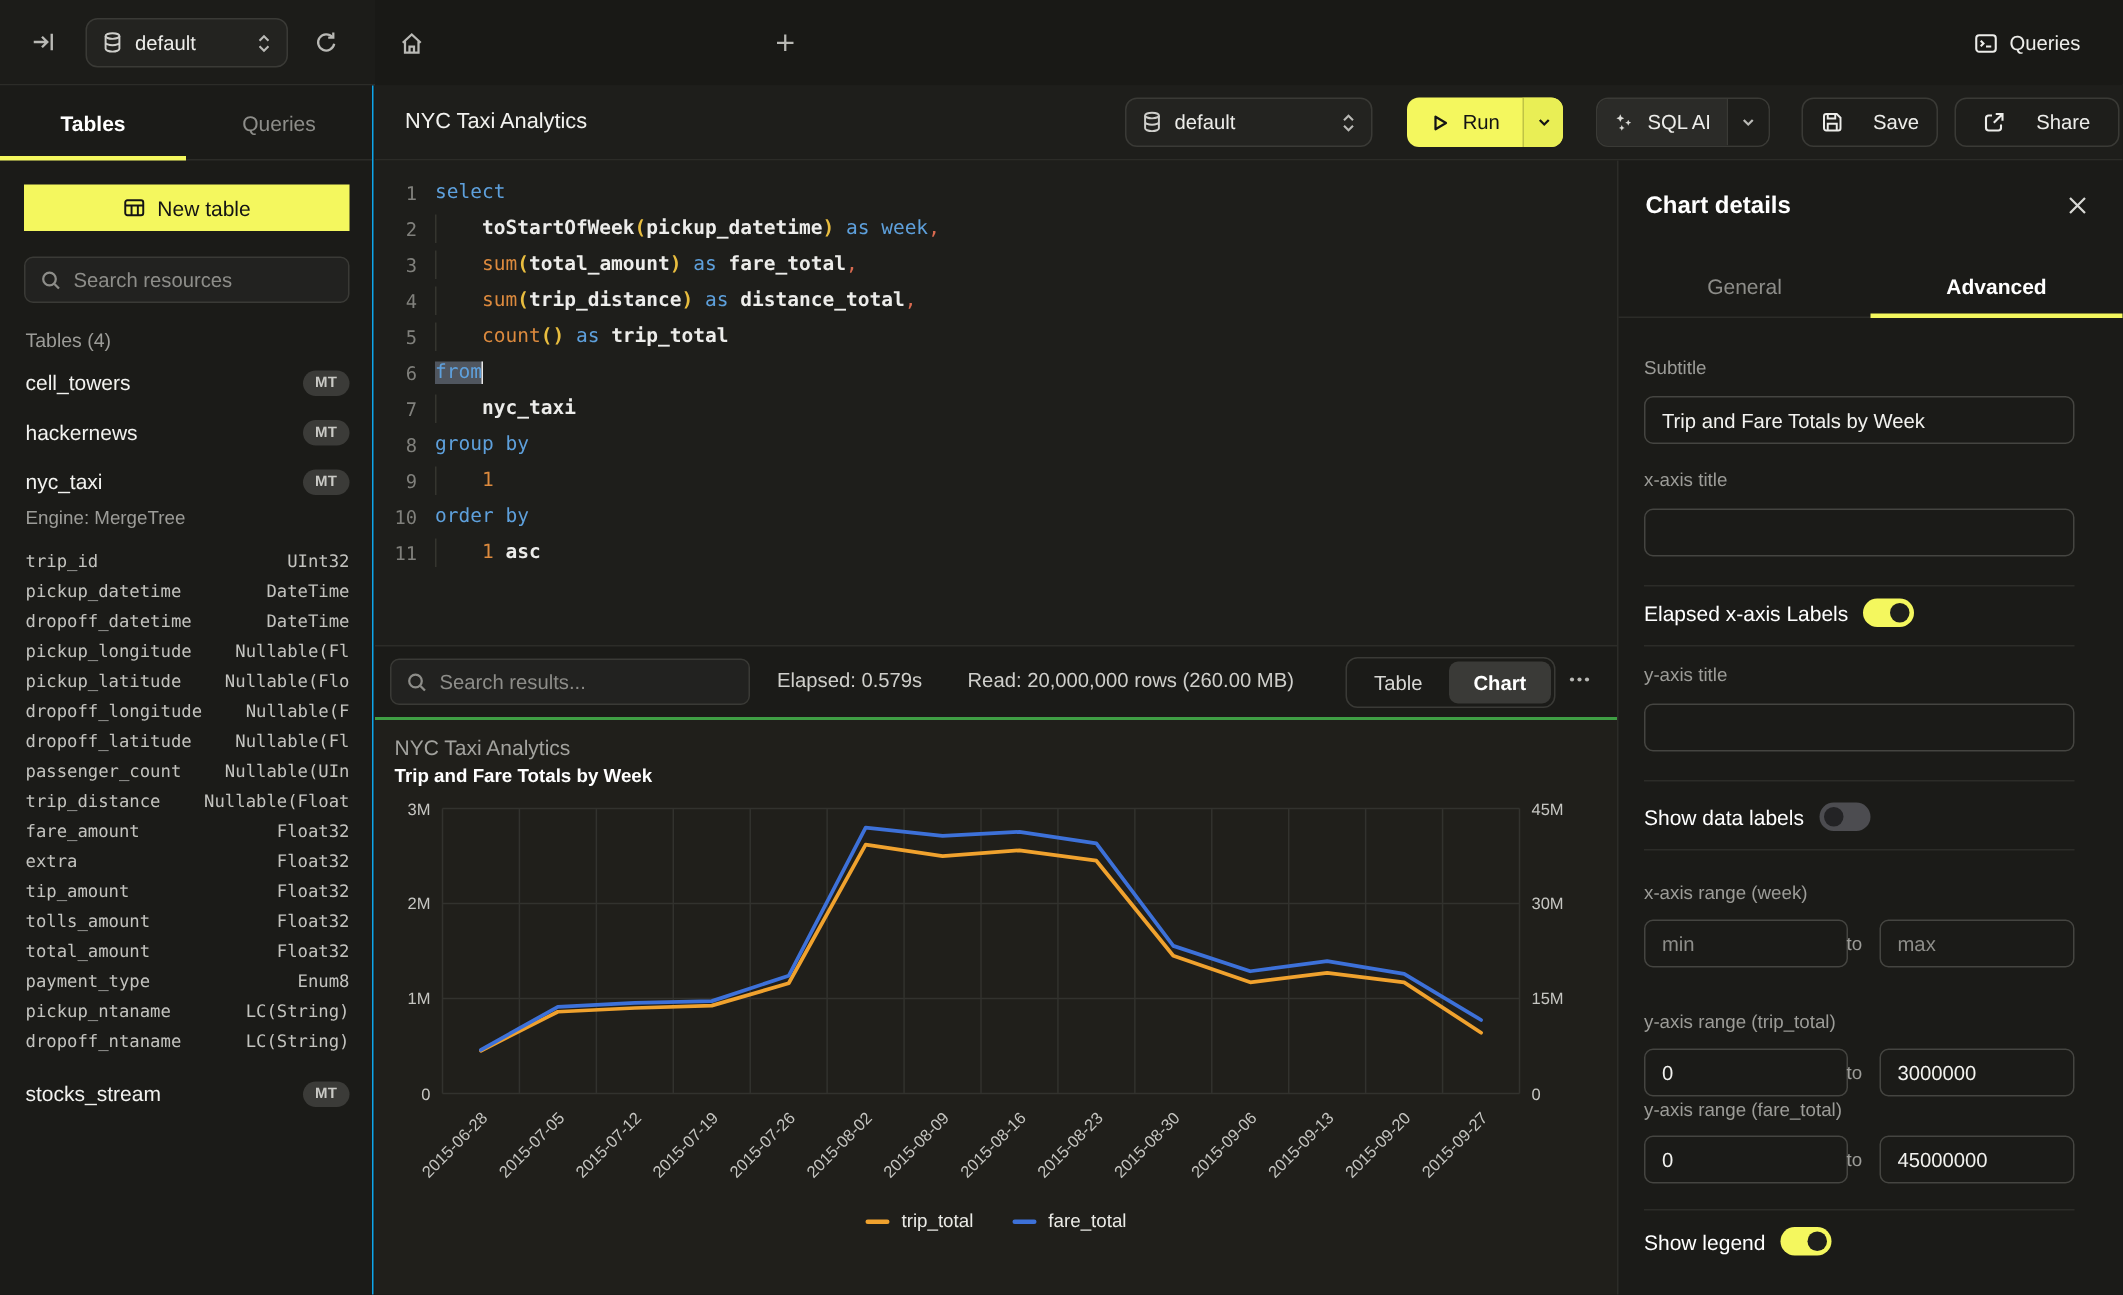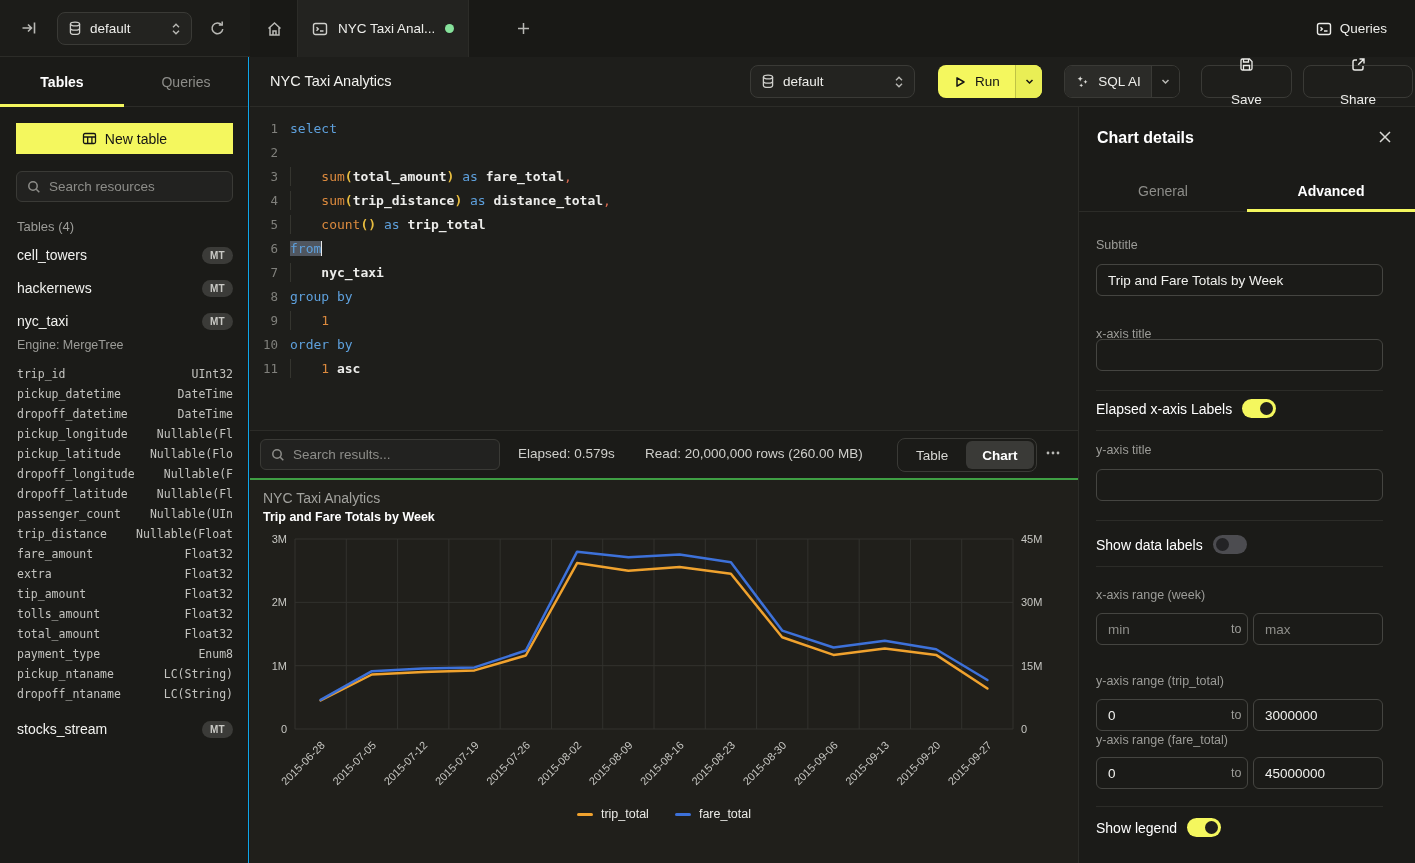--- a/index.html
+++ b/index.html
@@ -35,21 +35,21 @@
   .tbl-row { position:absolute; left:0; width:249px; height:30px; display:flex; align-items:center; padding:0 16px 0 17px; justify-content:space-between; cursor:pointer; }
   .tbl-name { font-size:14px; color:#f2f2ef; }
   .badge { background:#3b3b38; color:#c9c9c5; font-size:10px; font-weight:700; padding:3px 8px; border-radius:9px; letter-spacing:.3px; }
   .engine-line { position:absolute; left:17px; font-size:12.5px; color:#9c9c98; }
   .col-list { position:absolute; left:17px; top:307px; width:216px; }
   .col-row { display:flex; justify-content:space-between; height:20px; align-items:center; font-family:"DejaVu Sans Mono",monospace; font-size:11.5px; color:#c3c3bf; }
 
   
   .main-header { position:absolute; left:250px; top:57px; width:1165px; height:50px; background:#1e1e1b; border-bottom:1px solid #2c2c28; }
   .page-title { position:absolute; left:20px; top:16px; font-size:14.5px; color:#f2f2ef; }
-  .btn { display:flex; align-items:center; justify-content:center; gap:20px; border:1px solid #3a3a36; border-radius:8px; background:transparent; color:#ededea; font-size:13.5px; height:33px; cursor:pointer;flex-direction:column; }
+  .btn { display:flex; align-items:center; justify-content:center; gap:20px; border:1px solid #3a3a36; border-radius:8px; background:transparent; color:#ededea; font-size:13.5px; height:33px; cursor:pointer; }
   .run-btn { position:absolute; left:688px; top:8px; width:104px; height:33px; background:#f4f75e; border-radius:8px; display:flex; color:#141414; overflow:hidden; cursor:pointer; }
   .run-main { flex:1; display:flex; align-items:center; justify-content:center; gap:8px; font-size:13.5px; font-weight:400; }
   .run-caret { width:27px; display:flex; align-items:center; justify-content:center; background:#e9ee55; border-left:1px solid rgba(0,0,0,.18); }
   .sqlai-btn { position:absolute; left:814px; top:8px; width:116px; height:33px; border:1px solid #3a3a36; border-radius:8px; display:flex; overflow:hidden; cursor:pointer; }
   .sqlai-main { flex:1; display:flex; align-items:center; justify-content:center; gap:8px; background:#2b2b28; font-size:13.5px; }
   .sqlai-caret { width:28px; display:flex; align-items:center; justify-content:center; background:#1e1e1b; border-left:1px solid #3a3a36; color:#b9b9b5; }
 
   
   .editor { position:absolute; left:250px; top:107px; width:828px; height:323px; background:#1e1e1b; font-family:"DejaVu Sans Mono",monospace; font-size:13px; }
   .ed-row { display:flex; height:24px; align-items:center; }
@@ -87,21 +87,21 @@
   .details-title { position:absolute; left:18px; top:22px; font-size:16px; font-weight:700; color:#ffffff; }
   .details-close { position:absolute; right:22px; top:22px; color:#d8d8d4; cursor:pointer; }
   .det-tabs { position:absolute; left:0; top:63px; width:100%; height:42px; border-bottom:1px solid #2c2c28; display:flex; }
   .det-tab { flex:1; display:flex; align-items:center; justify-content:center; font-size:14px; cursor:pointer; position:relative; }
   .det-tab.inactive { color:#8d8d89; }
   .det-tab.active { color:#ffffff; font-weight:700; }
   .det-tab.active::after { content:""; position:absolute; left:0; right:0; bottom:-1px; height:3px; background:#f4f75e; }
   .fld-label { position:absolute; left:17px; font-size:12.5px; color:#9c9c98; }
   .fld-input { position:absolute; left:17px; width:287px; height:32px; background:transparent; border:1px solid #454541; border-radius:6px; color:#f2f2ef; font-size:13.5px; padding:0 11px; outline:none; font-family:"Liberation Sans",sans-serif; }
   .fld-input::placeholder { color:#8d8d89; }
-  .fld-input.half { width:152px; }
+  .fld-input.half { width:136px; }
   .fld-input.half2 { left:174px; width:130px; }
   .to-lbl { position:absolute; left:152px; font-size:12.5px; color:#9c9c98; }
   .divider { position:absolute; left:17px; width:287px; height:1px; background:#2c2c28; }
   .toggle-row { position:absolute; left:17px; display:flex; align-items:center; gap:10px; }
   .toggle-row .tr-label { font-size:14px; color:#ffffff; }
   .toggle { width:34px; height:19px; border-radius:10px; position:relative; cursor:pointer; }
   .toggle.on { background:#f4f75e; }
   .toggle.on::after { content:""; position:absolute; right:3px; top:3px; width:13px; height:13px; border-radius:50%; background:#1f1f1c; }
   .toggle.off { background:#4c4c50; }
   .toggle.off::after { content:""; position:absolute; left:3px; top:3px; width:13px; height:13px; border-radius:50%; background:#232325; }
@@ -135,30 +135,20 @@
         <path d="M13.2 1.6v3.4h-3.4"></path>
       </svg>
   </div>
 
   <div class="tabstrip">
     <div class="abs icon-btn" style="left:12px; top:17px; width:24px; height:24px;">
       <svg width="17" height="17" viewBox="0 0 17 17" fill="none" stroke="currentColor" stroke-width="1.5">
           <path d="M2.5 7.5 8.5 2l6 5.5M4 6.5V14h9V6.5M7 14v-4h3v4"></path>
         </svg>
     </div>
-    <div class="tab" style="left:47px; top:0;">
-      <span>
-          <svg width="16" height="16" viewBox="0 0 16 16" fill="none" stroke="#cfcfcb" stroke-width="1.4">
-            <rect x="1.5" y="2.5" width="13" height="11" rx="2"></rect>
-            <path d="M4.5 6.2 6.3 8l-1.8 1.8M8 10h3.5"></path>
-          </svg>
-        </span>
-      <span class="t-label">NYC Taxi Anal...</span>
-      <span class="dot"></span>
-    </div>
     <div class="abs icon-btn" style="left:262px; top:17px; width:22px; height:22px;">
       <svg width="15" height="15" viewBox="0 0 15 15" fill="none" stroke="currentColor" stroke-width="1.5">
           <path d="M7.5 2v11M2 7.5h11"></path>
         </svg>
     </div>
   </div>
 
   <div class="queries-btn">
     <span>
         <svg width="16" height="16" viewBox="0 0 16 16" fill="none" stroke="#ededea" stroke-width="1.4">
@@ -353,20 +343,21 @@
 </div>
 
 <div class="editor">
   <div id="editor-lines" style="padding-top:9px;">
       <div class="ed-row">
         <div class="ed-gutter">1</div>
         <div class="ed-code"><span class="tk-kw">select</span></div>
       </div>
       <div class="ed-row">
         <div class="ed-gutter">2</div>
+        <div class="ed-code guide"><span class="tk-id">    toStartOfWeek</span><span class="tk-par">(</span><span class="tk-id">pickup_datetime</span><span class="tk-par">)</span><span class="tk-kw"> as week</span><span class="tk-pun">,</span></div>
       </div>
       <div class="ed-row">
         <div class="ed-gutter">3</div>
         <div class="ed-code guide"><span class="tk-fn">    sum</span><span class="tk-par">(</span><span class="tk-id">total_amount</span><span class="tk-par">)</span><span class="tk-kw"> as </span><span class="tk-id">fare_total</span><span class="tk-pun">,</span></div>
       </div>
       <div class="ed-row">
         <div class="ed-gutter">4</div>
         <div class="ed-code guide"><span class="tk-fn">    sum</span><span class="tk-par">(</span><span class="tk-id">trip_distance</span><span class="tk-par">)</span><span class="tk-kw"> as </span><span class="tk-id">distance_total</span><span class="tk-pun">,</span></div>
       </div>
       <div class="ed-row">
@@ -495,21 +486,21 @@
     </div>
   </div>
   <div class="det-tabs">
     <div class="det-tab inactive">General</div>
     <div class="det-tab active">Advanced</div>
   </div>
 
   <div class="fld-label" style="top:131px;">Subtitle</div>
   <input class="fld-input" style="top: 157px;" value="Trip and Fare Totals by Week">
 
-  <div class="fld-label" style="top:206px;margin-top:14px;">x-axis title</div>
+  <div class="fld-label" style="top:206px;">x-axis title</div>
   <input class="fld-input" style="top: 232px;" value="">
 
   <div class="divider" style="top:283px;"></div>
 
   <div class="toggle-row" style="top:292px;">
     <span class="tr-label">Elapsed x-axis Labels</span>
     <span class="toggle on"></span>
   </div>
 
   <div class="divider" style="top:323px;"></div>

